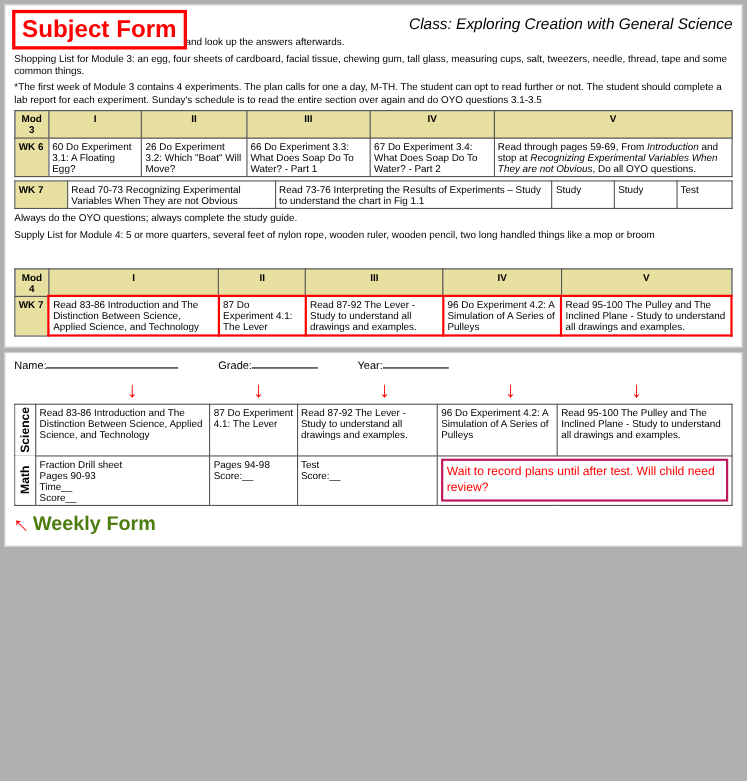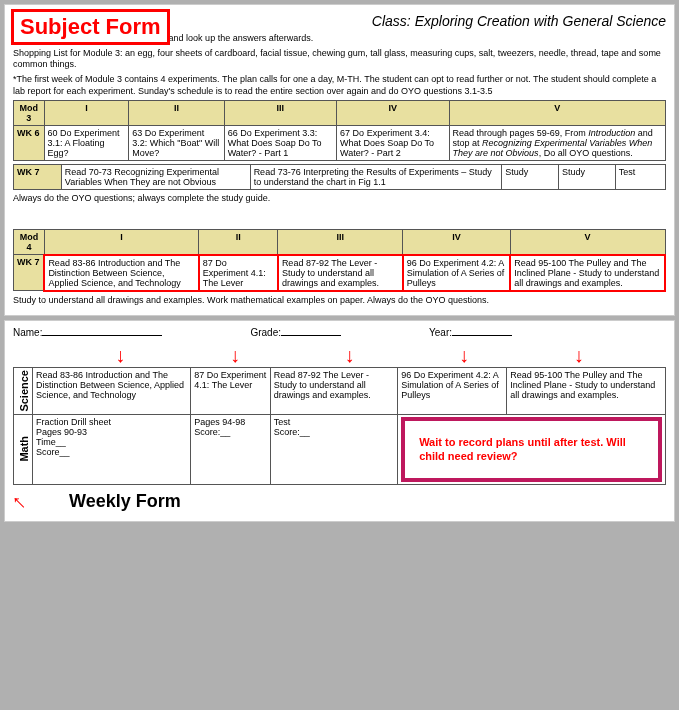--- a/index.html
+++ b/index.html
@@ -73,21 +73,21 @@
     .weekly-form-panel {
       background: white;
       border: 1px solid #ccc;
       padding: 6px 8px;
       position: relative;
     }
     .name-line {
       font-size: 10px;
       margin-bottom: 6px;
       display: flex;
-      gap: 88px;
+      gap: 36px;
     }
     .name-underline {
       display: inline-block;
       border-bottom: 1px solid black;
       width: 120px;
     }
     .weekly-table {
       width: 100%;
       border-collapse: collapse;
       font-size: 9px;
@@ -100,31 +100,30 @@
     .weekly-table .subject-label {
       writing-mode: vertical-rl;
       transform: rotate(180deg);
       text-align: center;
       font-weight: bold;
       font-size: 11px;
       width: 18px;
       background: white;
     }
     .weekly-form-title {
-      color: #000000;
+      color: #4d7c0f;
       font-size: 18px;
       font-weight: bold;
       display: inline-block;
-      margin-left: 39px;
     }
     .wait-box {
-      border: 4px solid #be185d;
-      padding: 14px;
+      border: 2px solid #be185d;
+      padding: 3px;
       font-size: 11px;
-      font-weight: bold;
+      font-weight: normal;
       color: red;
       line-height: 1.3;
     }
     .mod-header {
       background: #1d4ed8;
     }
     .italic { font-style: italic; }
   </style>
 </head>
 <body>
@@ -153,21 +152,21 @@
           <th>II</th>
           <th>III</th>
           <th>IV</th>
           <th>V</th>
         </tr>
       </thead>
       <tbody>
         <tr>
           <td class="wk-cell">WK 6</td>
           <td>60 Do Experiment 3.1: A Floating Egg?</td>
-          <td>63 Do Experiment 3.2: Which "Boat" Will Move?</td>
+          <td>26 Do Experiment 3.2: Which "Boat" Will Move?</td>
           <td>66 Do Experiment 3.3: What Does Soap Do To Water? - Part 1</td>
           <td>67 Do Experiment 3.4: What Does Soap Do To Water? - Part 2</td>
           <td>Read through pages 59-69, From <span class="italic">Introduction</span> and stop at <span class="italic">Recognizing Experimental Variables When They are not Obvious</span>, Do all OYO questions.</td>
         </tr>
       </tbody>
     </table>
 
     <table class="schedule-table">
       <tbody>
         <tr>
@@ -175,20 +174,23 @@
           <td style="width:150px">Read 70-73 Recognizing Experimental Variables When They are not Obvious</td>
           <td style="width:200px">Read 73-76 Interpreting the Results of Experiments – Study to understand the chart in Fig 1.1</td>
           <td style="width:45px">Study</td>
           <td style="width:45px">Study</td>
           <td style="width:40px">Test</td>
         </tr>
       </tbody>
     </table>
 
     <div class="instructions">Always do the OYO questions; always complete the study guide.</div>
+    <div class="instructions">
+      <span class="bold">Supply List for Module 4:</span> 5 or more quarters, several feet of nylon rope, wooden ruler, wooden pencil, two long handled things like a mop or broom
+    </div>
 
     <div style="position:relative;margin-top:24px;">
       <table class="schedule-table">
         <thead>
           <tr class="mod-header">
             <th>Mod 4</th>
             <th>I</th>
             <th>II</th>
             <th>III</th>
             <th>IV</th>
@@ -201,21 +203,20 @@
             <td style="border: 2px solid red;">Read 83-86 Introduction and The Distinction Between Science, Applied Science, and Technology</td>
             <td style="border: 2px solid red;">87 Do Experiment 4.1: The Lever</td>
             <td style="border: 2px solid red;">Read 87-92 The Lever - Study to understand all drawings and examples.</td>
             <td style="border: 2px solid red;">96 Do Experiment 4.2: A Simulation of A Series of Pulleys</td>
             <td style="border: 2px solid red;">Read 95-100 The Pulley and The Inclined Plane - Study to understand all drawings and examples.</td>
           </tr>
         </tbody>
       </table>
     </div>
 
-    <div class="instructions">Study to understand all drawings and examples. Work mathematical examples on paper. Always do the OYO questions.</div>
   </div>
 
   <div class="weekly-form-panel">
 
     <div class="name-line">
       <span>Name:<span class="name-underline"></span></span>
       <span>Grade:<span class="name-underline" style="width:60px"></span></span>
       <span>Year:<span class="name-underline" style="width:60px"></span></span>
     </div>
 

